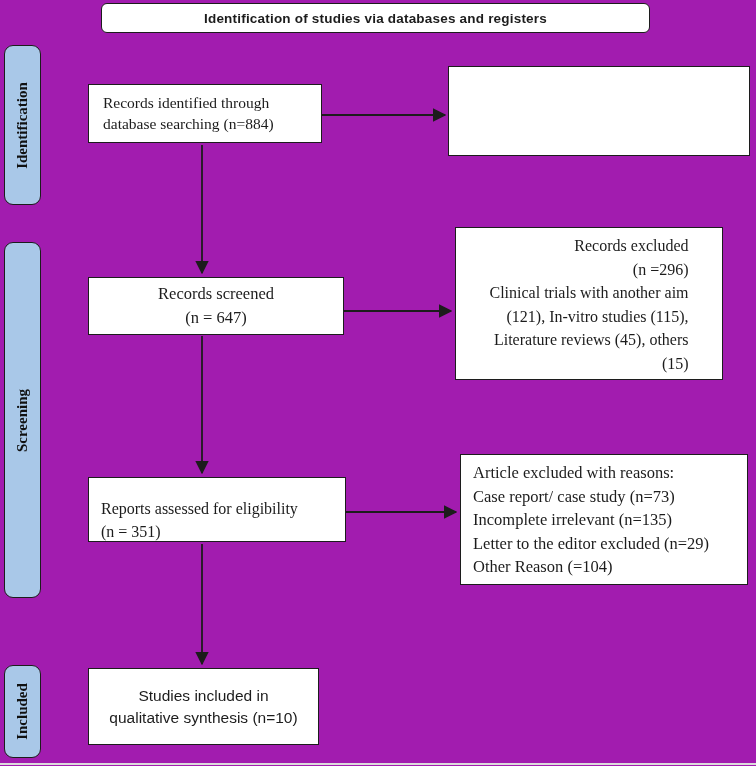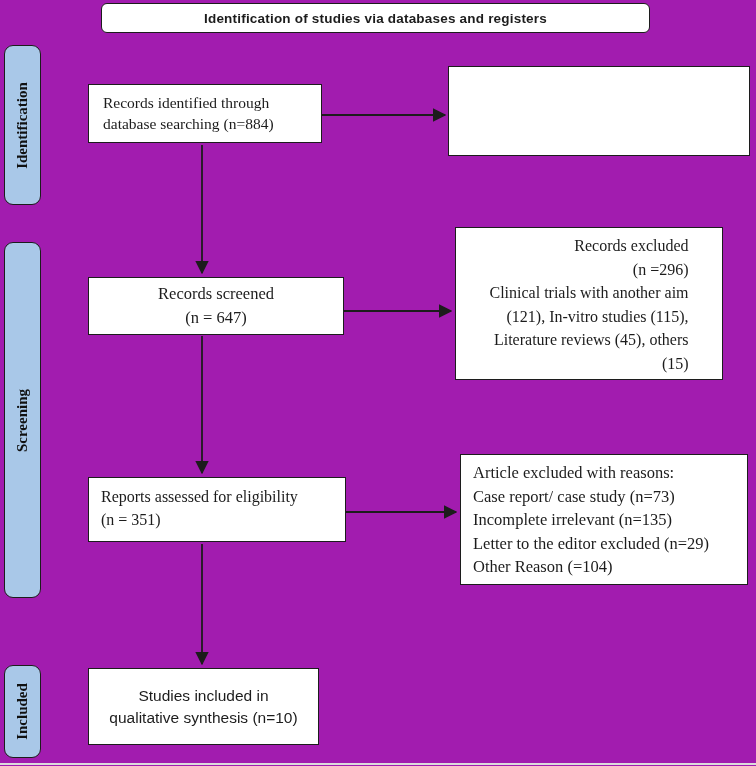--- a/index.html
+++ b/index.html
@@ -41,21 +41,21 @@
     font-size:15.5px;
     line-height:21px;
   }
   .lines{white-space:pre-line;}
   .centered{display:flex;align-items:center;justify-content:center;text-align:center;}
   #box-records-identified{left:88px;top:84px;width:234px;height:59px;padding:7px 4px 0 14px;}
   #box-records-removed{left:448px;top:66px;width:302px;height:90px;padding:3px 0 0 10px;font-size:15px;line-height:20.5px;}
   #box-records-removed .indent{padding-left:28px;}
   #box-records-screened{left:88px;top:277px;width:256px;height:58px;font-size:16.5px;line-height:24px;}
   #box-records-excluded{left:455px;top:227px;width:268px;height:153px;font-size:16px;line-height:23.5px;padding-top:2px;text-align:right;}
-  #box-reports-assessed{left:88px;top:477px;width:258px;height:65px;padding:7px 0 0 12px;font-size:16px;line-height:23px;}
+  #box-reports-assessed{left:88px;top:477px;width:258px;height:65px;padding:19px 0 0 12px;font-size:16px;line-height:23px;}
   #box-articles-excluded{left:460px;top:454px;width:288px;height:131px;padding:6px 7px 0 12px;font-size:16.5px;line-height:23.5px;}
   #box-studies-included{left:88px;top:668px;width:231px;height:77px;font-family:"Liberation Sans", sans-serif;font-size:15.5px;line-height:22px;justify-content:center;}
   .italic{font-style:italic;}
   svg.arrows{position:absolute;left:0;top:0;pointer-events:none;}
   .bottom-edge{position:absolute;left:0;top:763px;width:756px;height:2px;background:#dcdcdc;}
 </style>
 </head>
 <body>
 
 <div id="stage">

